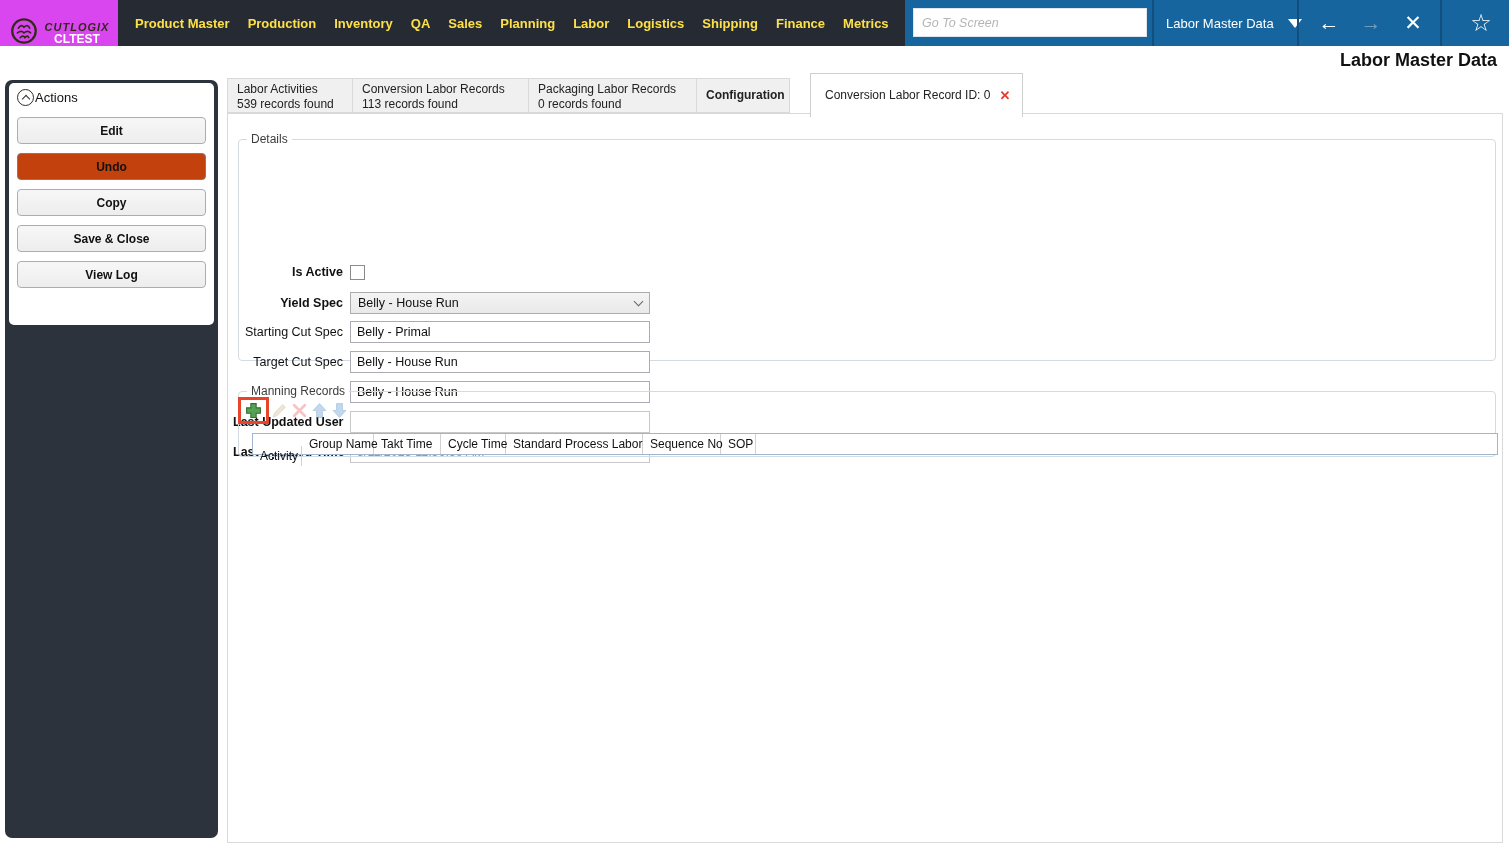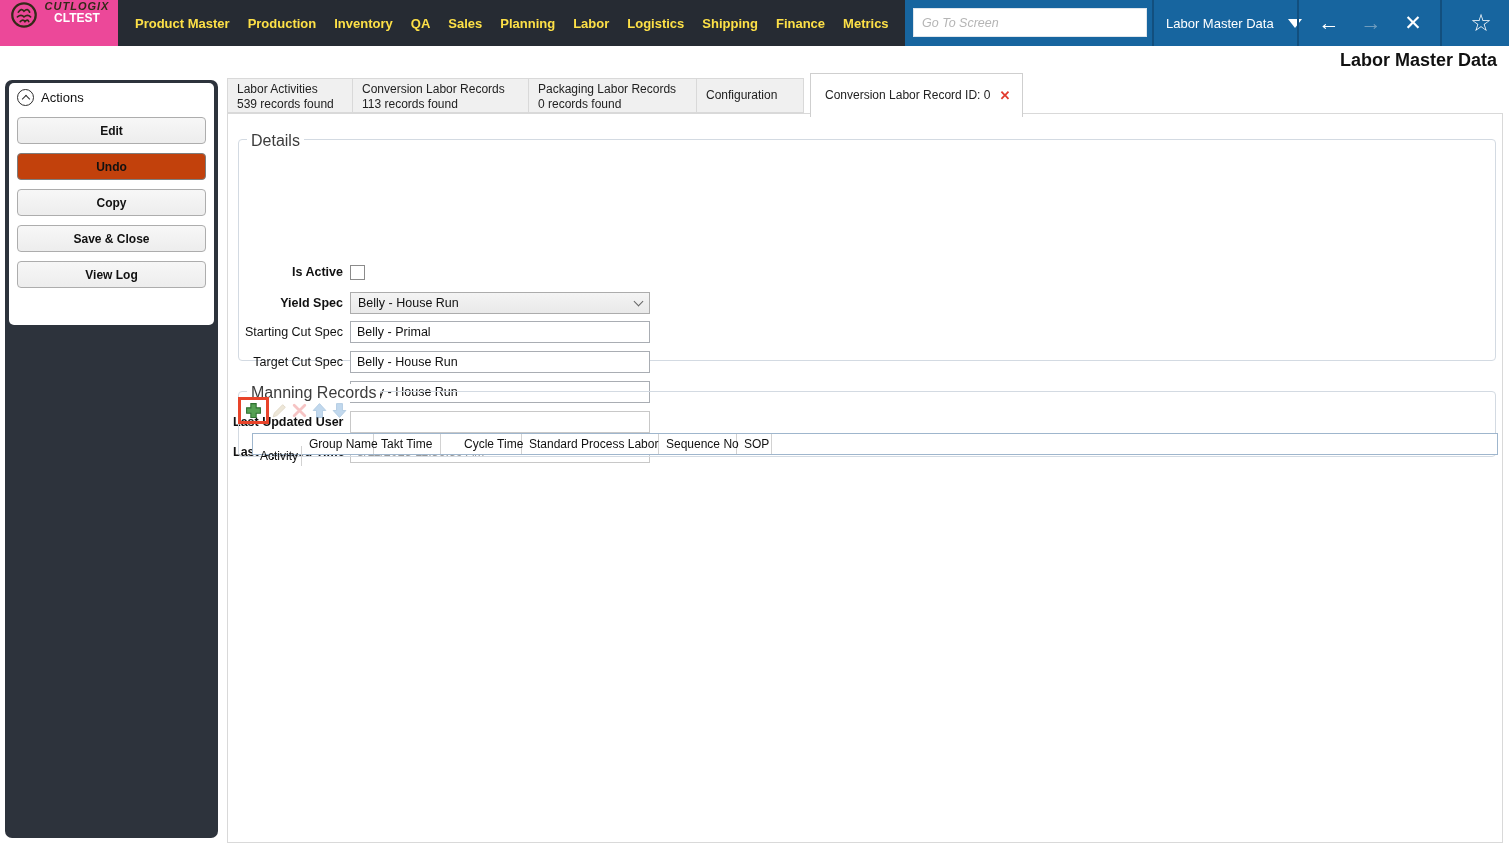--- a/index.html
+++ b/index.html
@@ -3,21 +3,21 @@
 <meta charset="utf-8">
 <style>
   * { margin:0; padding:0; box-sizing:border-box; }
   html,body { width:1509px; height:845px; overflow:hidden; background:#fff;
               font-family:"Liberation Sans", sans-serif; }
   body { position:relative; }
 
   
   .topnav { position:absolute; left:0; top:0; width:1509px; height:46px;
             background:#262b33; display:flex; align-items:stretch; }
-  .brand { width:118px; background:#ec4899; display:flex; align-items:flex-start;
+  .brand { width:118px; background:#d946ef; display:flex; align-items:flex-end;
            justify-content:center; gap:6px; }
   .brand-icon { width:30px; height:30px; flex:0 0 auto; }
   .brand-text { display:flex; flex-direction:column; align-items:center; line-height:1.1; }
   .brand-name { font-size:11px; font-weight:bold; font-style:italic; letter-spacing:1px; color:#332a18; }
   .brand-env  { font-size:12px; font-weight:bold; color:#ffffff; }
   .menu { display:flex; align-items:center; padding-left:8px; }
   .menu-item { color:#fde047; font-weight:bold; font-size:13px; padding:0 9px; cursor:pointer; white-space:nowrap; }
   .nav-blue { position:absolute; left:905px; top:0; width:604px; height:46px;
               background:#17659f; display:flex; align-items:center; }
   .goto-input { position:absolute; left:8px; top:8px; width:234px; height:29px;
@@ -34,21 +34,21 @@
   .star-glyph { font-size:24px; }
 
   
   .page-title { position:absolute; top:50px; right:12px; font-size:18px; font-weight:bold; color:#111; }
 
   
   .sidebar { position:absolute; left:5px; top:80px; width:213px; height:758px;
              background:#2d333c; border-radius:7px; }
   .actions-card { position:absolute; left:4px; top:3px; width:205px; height:242px;
                   background:#fff; border-radius:5px; }
-  .actions-header { display:flex; align-items:center; gap:7px; padding:6px 0 2px 8px; }
+  .actions-header { display:flex; align-items:center; gap:1px; padding:6px 0 2px 8px; }
   .collapse-circle { width:17px; height:17px; border:1.6px solid #2d2d2d; border-radius:50%;
                      position:relative; cursor:pointer; }
   .chev-up { position:absolute; left:4.5px; top:6px; width:6px; height:6px;
              border-left:1.7px solid #2d2d2d; border-top:1.7px solid #2d2d2d; transform:rotate(45deg); }
   .actions-title { font-size:13px; color:#111; }
   .action-btn { display:block; width:189px; height:27px; margin:9px auto 0 auto;
                 background:linear-gradient(#f7f7f7,#ededed); border:1px solid #adadad;
                 border-radius:4px; font-family:"Liberation Sans",sans-serif;
                 font-size:12px; font-weight:bold; color:#111; cursor:pointer; }
   .action-btn.active { background:#c2410c; border:1px solid #7d7d7d; }
@@ -62,21 +62,21 @@
   .tab.active { top:73px; height:44px; background:#fff; border:1px solid #cfcfcf;
                 border-bottom:none; z-index:3; display:flex; align-items:center; gap:9px;
                 padding:0 14px; }
   .tab-close { color:#e23b2e; font-size:13px; font-weight:bold; cursor:pointer; }
 
   
   .content { position:absolute; left:227px; top:113px; width:1276px; height:730px;
              background:#fff; border:1px solid #d9d9d9; }
   .groupbox { position:absolute; left:10px; width:1258px; border:1px solid #d3dae2; border-radius:4px; }
   .groupbox-legend { position:absolute; top:-8px; left:8px; background:#fff; padding:0 4px;
-                     font-size:16px; color:#3c3c3c; }
+                     font-size:12px; color:#3c3c3c; }
   .gb-details { top:25px; height:222px; }
   .gb-manning { top:277px; height:66px; }
 
   .frow { position:absolute; left:5px; display:flex; align-items:center; height:22px; }
   .flabel { width:110px; text-align:right; font-size:12.5px; color:#111; margin-right:7px; white-space:nowrap; }
   .flabel.bold { font-weight:bold; }
   .ftext { width:300px; height:22px; border:1px solid #a9adb3; font-size:12.5px;
            padding:0 6px; color:#111; font-family:"Liberation Sans",sans-serif; outline:none; }
   .ftext.dim { border-color:#c8c8c8; color:#9a9a9a; }
   .fcheck { width:15px; height:15px; border:1px solid #8b8b8b; background:#fff; cursor:pointer; }
@@ -169,21 +169,21 @@
   <span class="sub">539 records found</span>
 </div>
 <div class="tab" style="left:352px; width:177px;">
   <span>Conversion Labor Records</span>
   <span class="sub">113 records found</span>
 </div>
 <div class="tab" style="left:528px; width:169px;">
   <span>Packaging Labor Records</span>
   <span class="sub">0 records found</span>
 </div>
-<div class="tab center-text" style="left:696px; width:108px;">
+<div class="tab center-text" style="left:696px; width:94px;font-weight:bold;">
   <span>Configuration</span>
 </div>
 <div class="tab active" style="left:810px; width:213px;">
   <span>Conversion Labor Record ID: 0</span>
   <span class="tab-close">✕</span>
 </div>
 
 <div class="content">
 
   <div class="groupbox gb-details">
@@ -241,20 +241,20 @@
       </svg>
       <svg class="mico gap" viewBox="0 0 16 16" opacity="0.55">
         <path d="M8 14.5 L2 8 H5.2 V1.5 H10.8 V8 H14 Z" fill="#8fb9e0" stroke="#6f9ec9" stroke-width="0.8"></path>
       </svg>
     </div>
 
     <div class="mtable">
       <span class="mth" style="width:49px;margin-top:12px;">Activity</span>
       <span class="mth" style="width:72px;">Group Name</span>
       <span class="mth" style="width:67px;">Takt Time</span>
-      <span class="mth" style="width:65px;margin-left:16px;">Cycle Time</span>
+      <span class="mth" style="width:65px;">Cycle Time</span>
       <span class="mth" style="width:137px;">Standard Process Labor</span>
       <span class="mth" style="width:78px;">Sequence No</span>
       <span class="mth" style="width:35px;">SOP</span>
       <span class="mth" style="flex:1;"></span>
     </div>
   </div>
 </div>
 
 </body></html>

